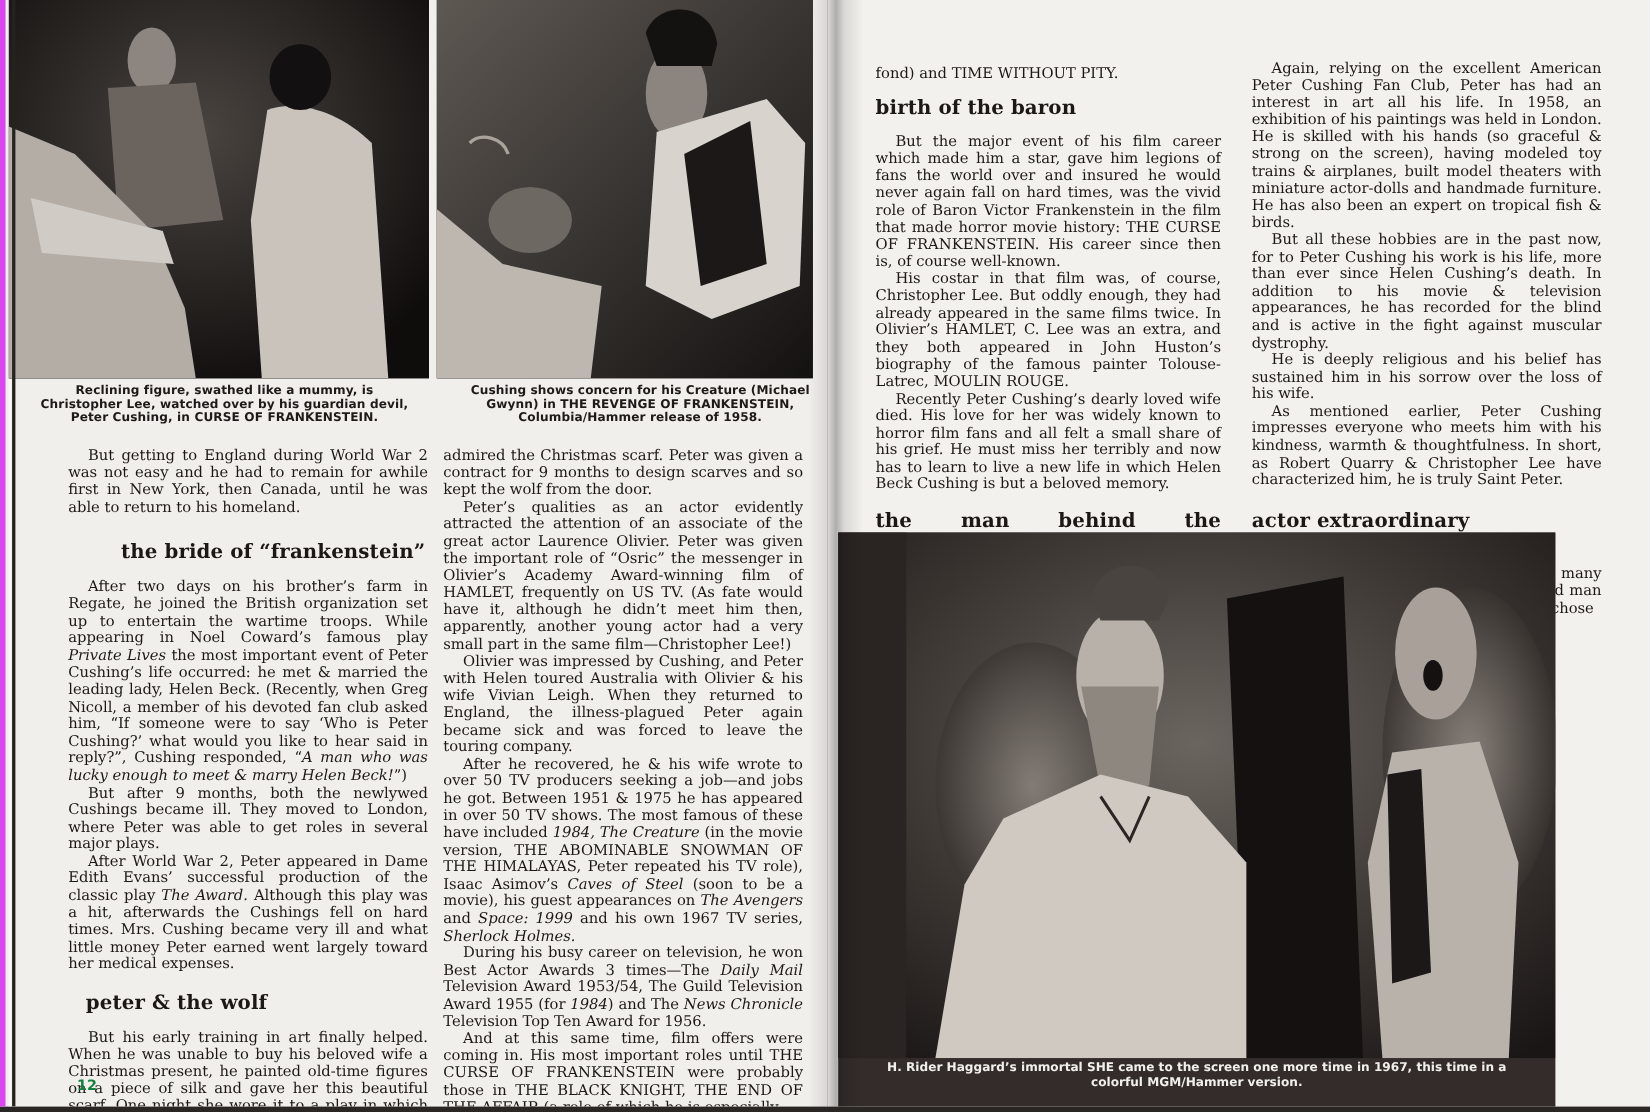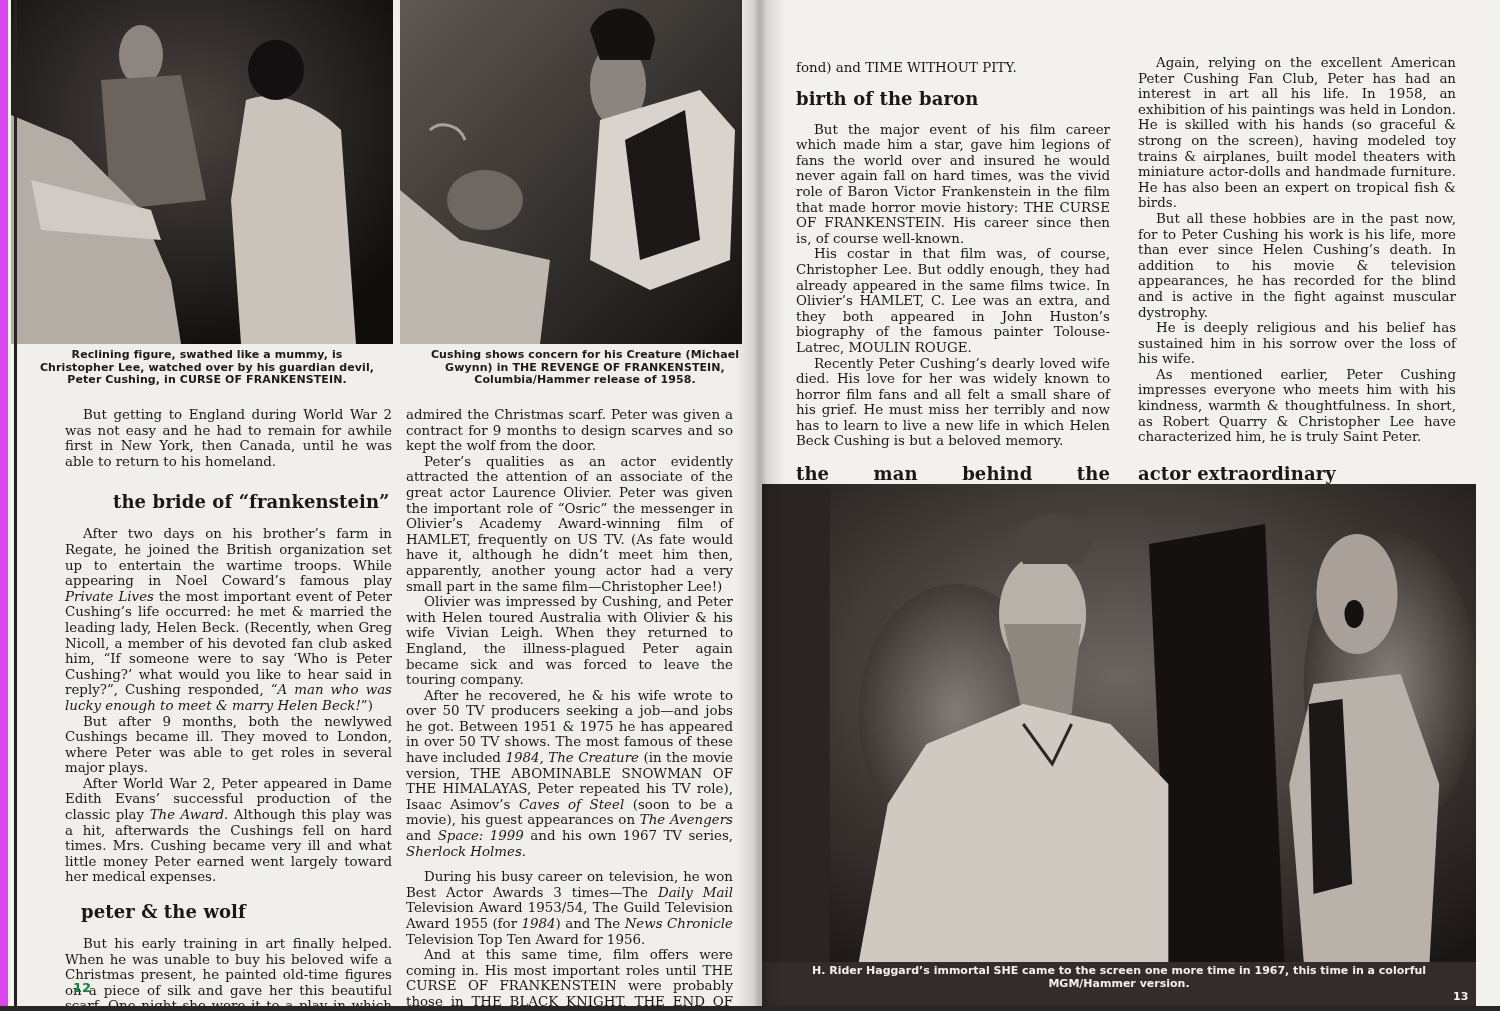--- a/index.html
+++ b/index.html
@@ -1,46 +1,46 @@
 <!DOCTYPE html>
 <html><head>
 <meta charset="utf-8">
 <style>
   * { box-sizing: border-box; margin: 0; padding: 0; }
   html, body { width: 1500px; height: 1011px; overflow: hidden; background: #2a2624; }
   body { position: relative; font-family: "DejaVu Serif", "Liberation Serif", serif; color: #1b1815; }
 
   .spread { position: absolute; left: 0; top: 0; width: 1500px; height: 1011px; }
   .page { position: absolute; top: 0; height: 1006px; background: #f1efec; overflow: hidden; }
-  .page.left { left: 0; width: 752px; border-left: 8px solid #d946ef; }
+  .page.left { left: 0; width: 752px; border-left: 5px solid #d946ef; }
   .page.left::before { content: ""; position: absolute; left: 3px; top: 0; bottom: 0; width: 2px; background: #fbf9f6; }
   .page.left::after { content: ""; position: absolute; left: 6px; top: 0; bottom: 0; width: 3px; background: #262220; }
   .page.right { left: 752px; width: 748px; background: #f3f1ee; }
   .gutter { position: absolute; left: 735px; top: 0; width: 50px; height: 1006px;
     background: linear-gradient(to right, rgba(0,0,0,0) 0%, rgba(0,0,0,0.10) 35%, rgba(0,0,0,0.28) 50%, rgba(0,0,0,0.10) 65%, rgba(0,0,0,0) 100%); pointer-events: none; }
 
   .photo { position: absolute; background: #151312; overflow: hidden; }
   .photo svg { width: 100%; height: 100%; display: block; }
 
   .caption { position: absolute; font-family: "DejaVu Sans", "Liberation Sans", sans-serif; font-weight: bold;
     font-size: 11px; line-height: 12.5px; text-align: center; color: #1d1a18; letter-spacing: 0.1px; }
 
   .col { position: absolute; font-size: 13.4px; line-height: 15.6px; text-align: justify; hyphens: none; }
   .col p { text-indent: 18px; }
   .col p.noind { text-indent: 0; }
-  .col p.gap { margin-top: 10px; }
+  .col p.gap { }
   .col h2 { font-family: "DejaVu Serif", "Liberation Serif", serif; font-weight: bold; font-size: 18px;
     line-height: 22px; text-indent: 0; margin: 18px 0 13px 0; letter-spacing: 0.1px; }
   .col i { font-style: italic; }
 
   .folio { position: absolute; font-family: "DejaVu Sans", "Liberation Sans", sans-serif; font-weight: bold; font-size: 13px; }
   .folio.left { left: 65px; top: 980px; color: #15803d; }
   .folio.right { left: 1453px; top: 990px; color: #f2f0ed; font-size: 11px; }
 
-  .bigphoto { position: absolute; left: 762px; top: 484px; width: 714px; height: 522px; background: #332c2a; }
+  .bigphoto { position: absolute; left: 762px; top: 484px; width: 652px; height: 522px; background: #332c2a; }
   .bigphoto .img { position: absolute; left: 0; top: 0; right: 0; height: 478px; }
   .bigcaption { position: absolute; left: 30px; right: 30px; top: 480px; color: #f1efec; font-family: "DejaVu Sans", "Liberation Sans", sans-serif;
     font-weight: bold; font-size: 11px; line-height: 13px; text-align: center; }
 </style>
 </head>
 <body>
 
 <div class="spread">
 
   <div class="page left">

